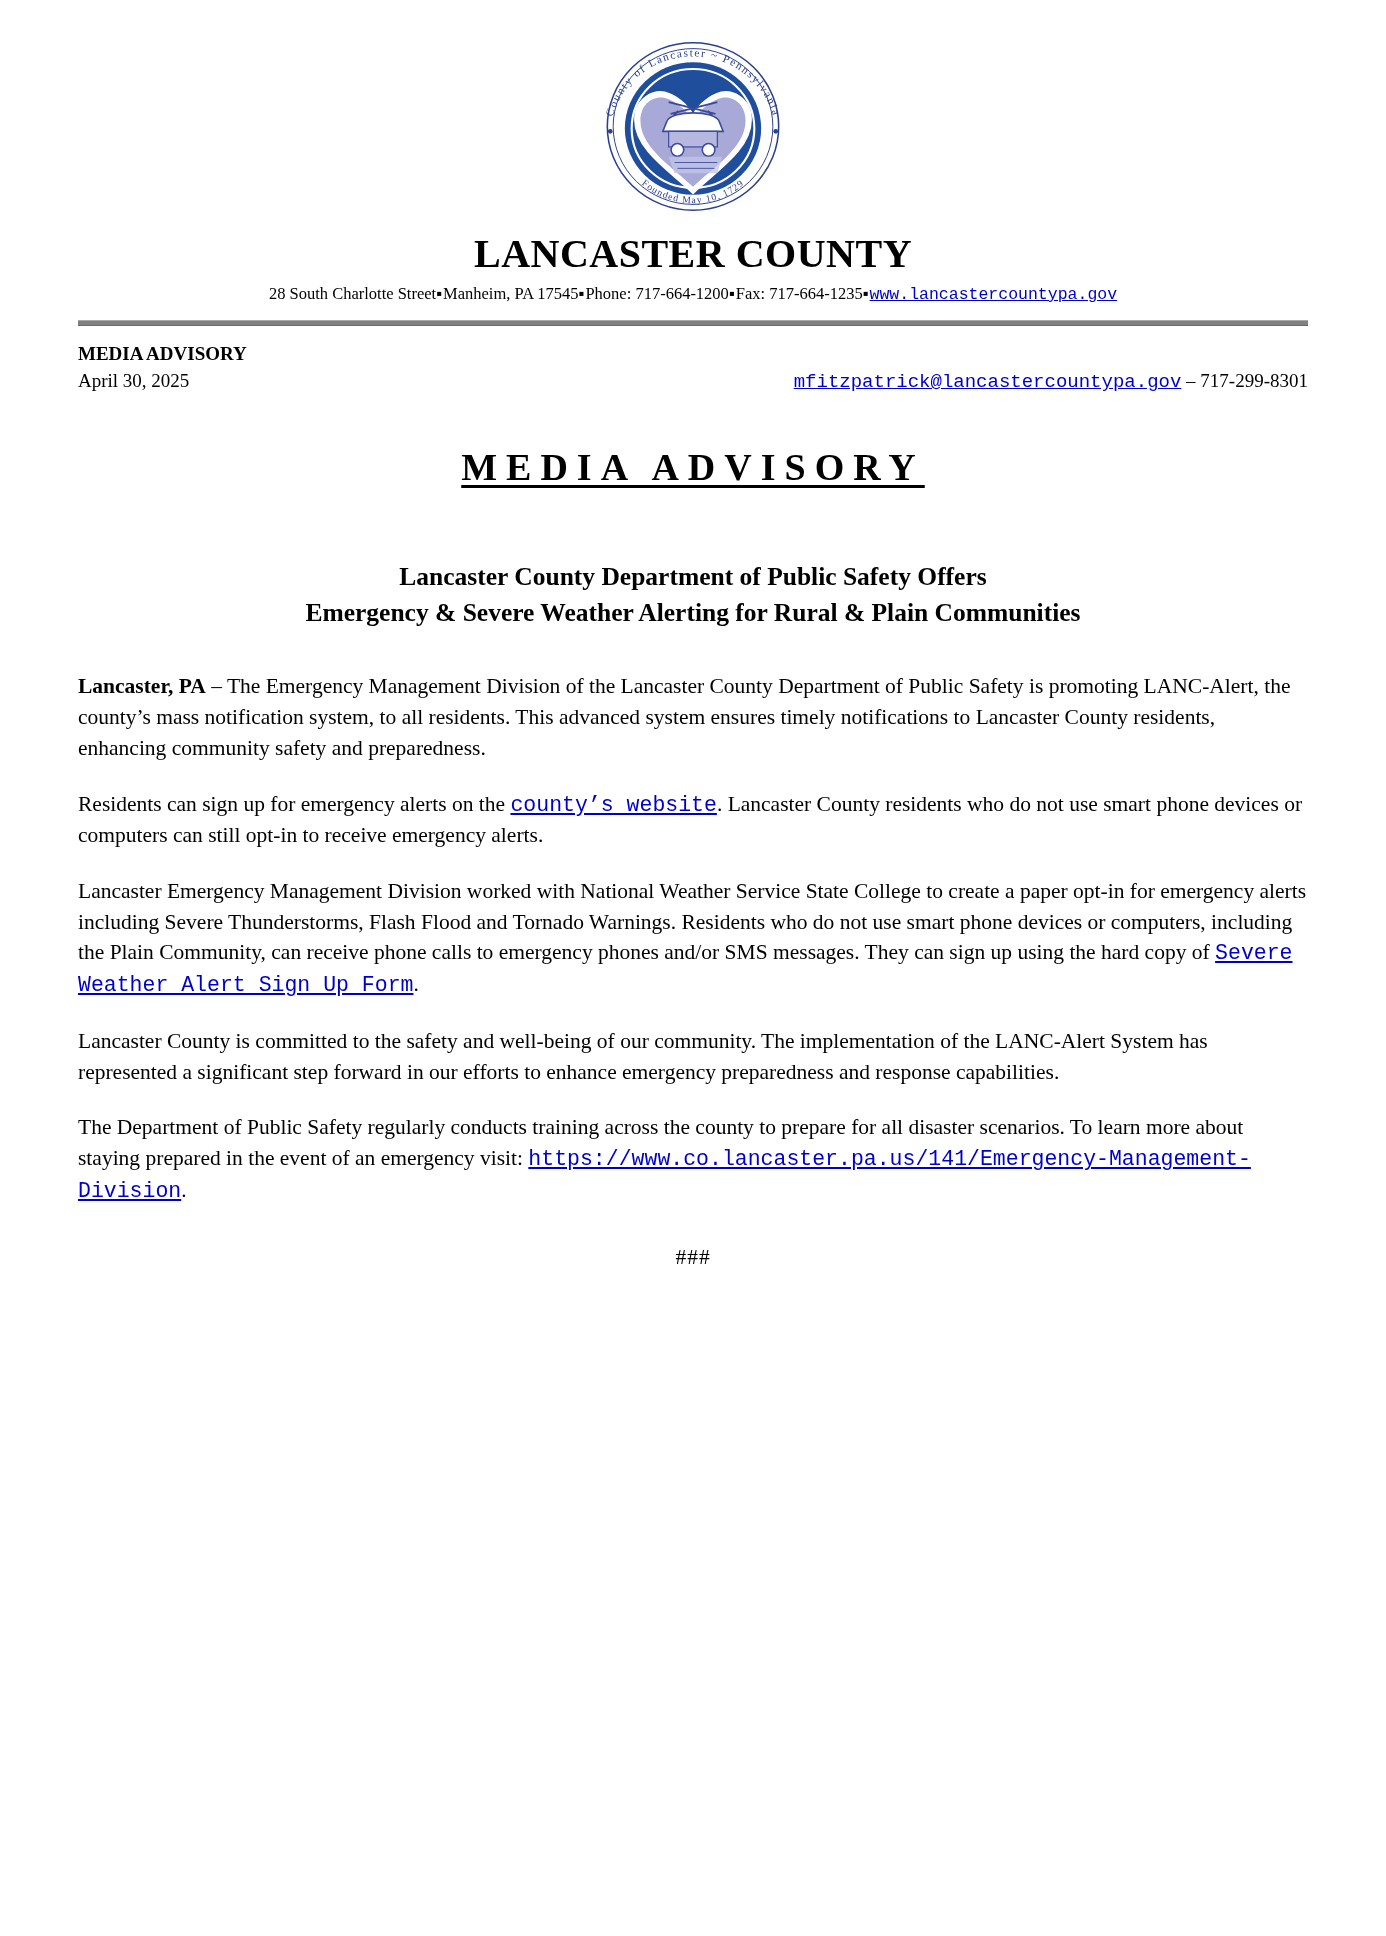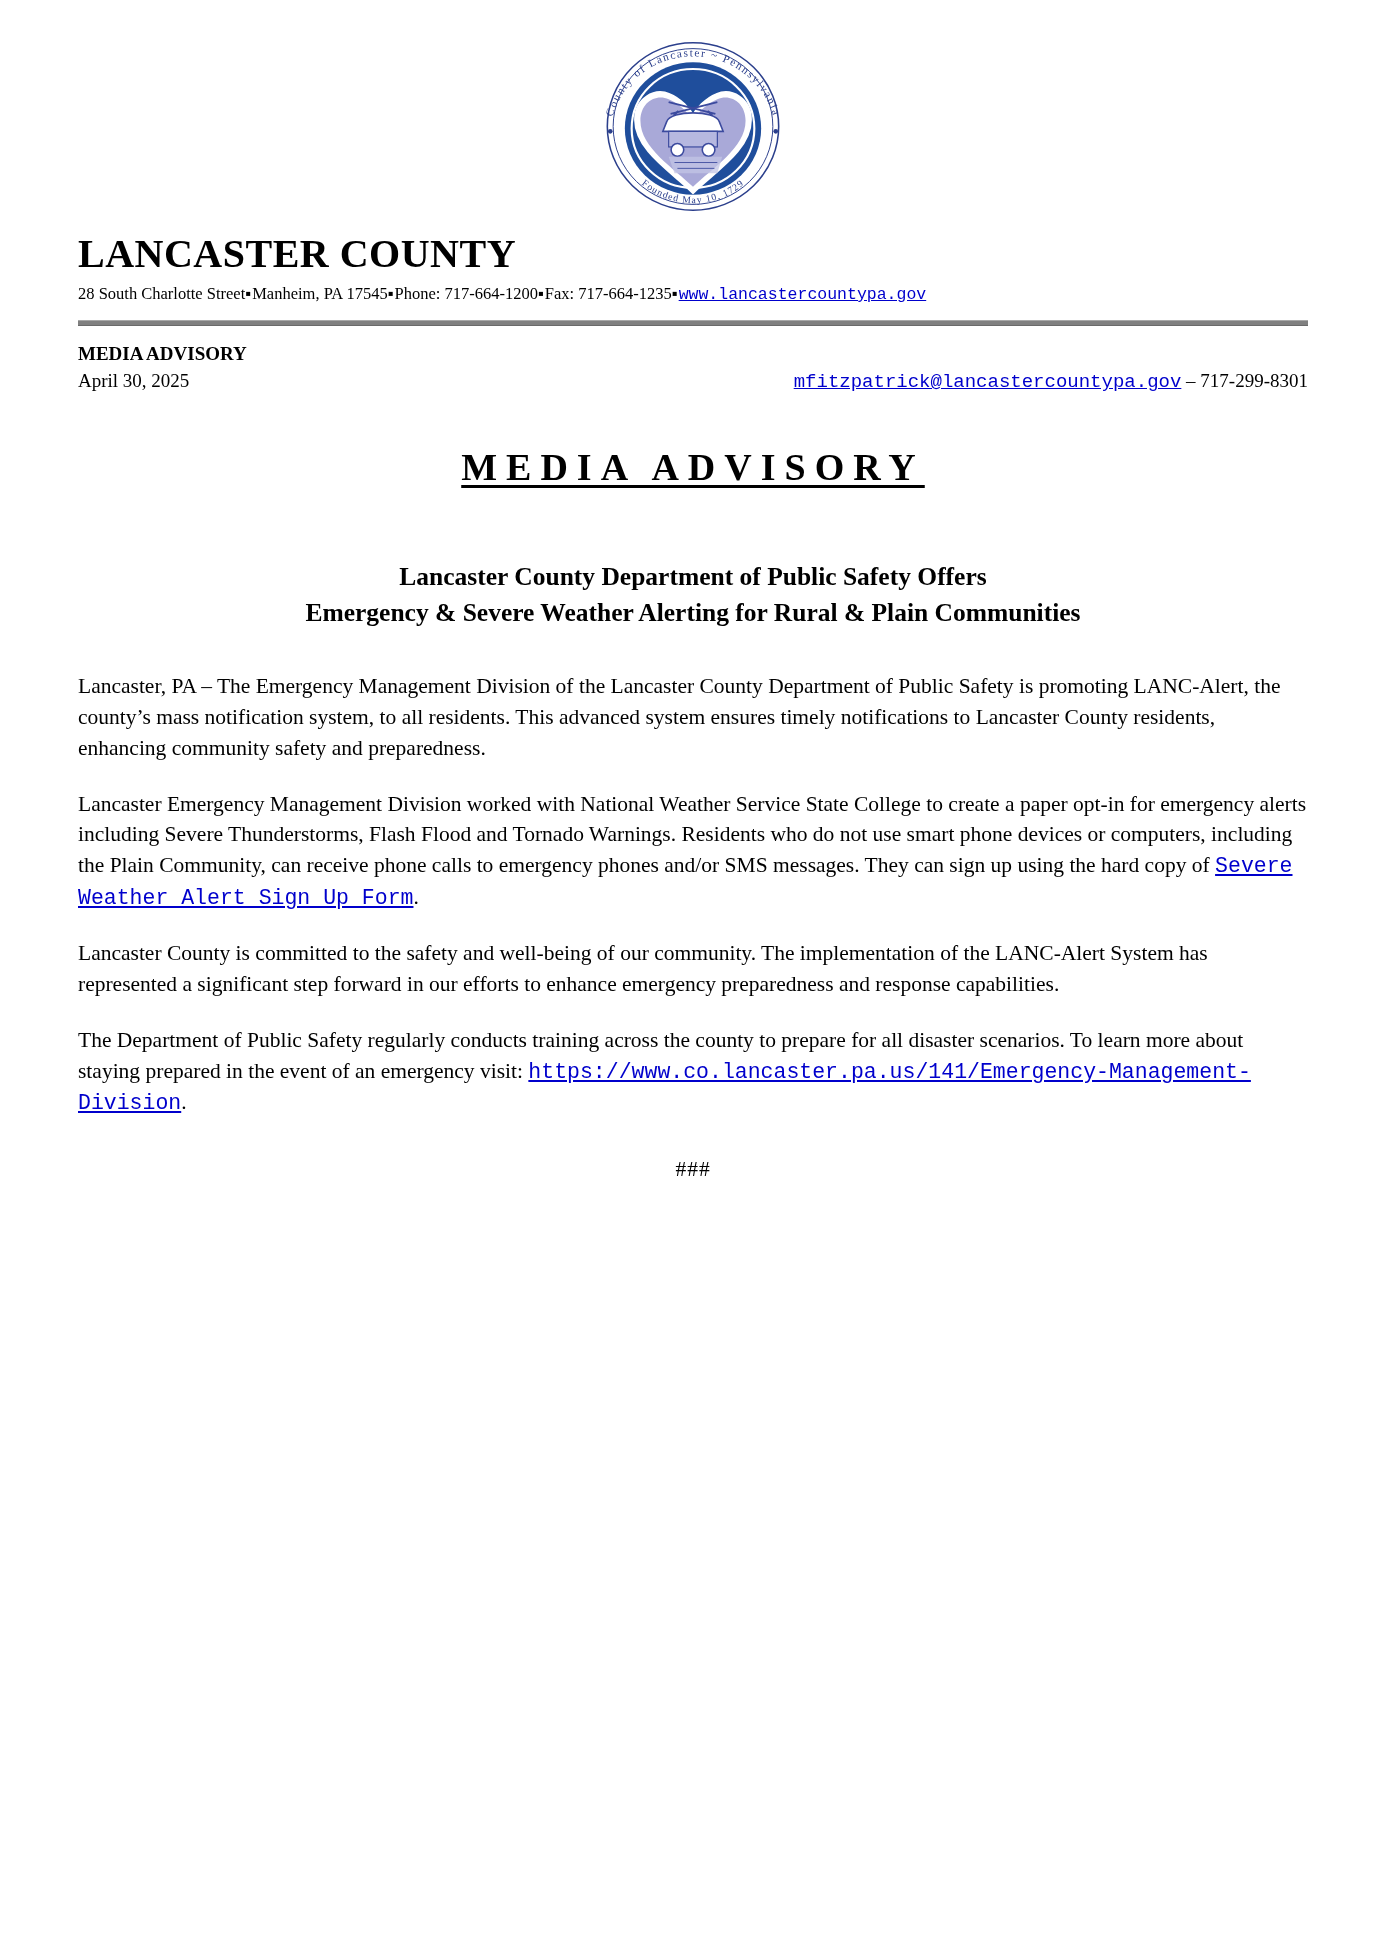--- a/index.html
+++ b/index.html
@@ -31,20 +31,21 @@
     justify-content: center;
   }
   .seal {
     width: 230px;
     height: 185px;
     display: block;
   }
 
   
   .letterhead {
+    text-align: center;
     margin-top: 14px;
   }
   .org-name {
     font-size: 40px;
     font-weight: bold;
     letter-spacing: 0.5px;
     line-height: 1.05;
     font-family: "Liberation Serif", "DejaVu Serif", serif;
   }
   .dept-name {
@@ -118,21 +119,21 @@
     font-size: 21.5px;
     line-height: 1.43;
     text-align: left;
   }
   .body-copy p {
     margin: 0 0 25px 0;
   }
   .body-copy p:last-of-type {
     margin-bottom: 0;
   }
-  .lead-in { font-weight: normal; }
+  .lead-in { font-weight: bold; }
 
   .end-mark {
     text-align: center;
     font-size: 21.5px;
     margin-top: 38px;
     letter-spacing: 1px;
   }
 </style>
 </head>
 <body>
@@ -218,20 +219,21 @@
   <div class="doc-title">MEDIA ADVISORY</div>
 
   <div class="headline">
     <div>Lancaster County Department of Public Safety Offers</div>
     <div>Emergency &amp; Severe Weather Alerting for Rural &amp; Plain Communities</div>
   </div>
 
   <div class="body-copy">
     <p><span class="lead-in">Lancaster, PA</span><span> – The Emergency Management Division of the Lancaster County Department of Public Safety is promoting LANC-Alert, the county’s mass notification system, to all residents. This advanced system ensures timely notifications to Lancaster County residents, enhancing community safety and preparedness.</span></p>
 
+    <p><span>Residents can sign up for emergency alerts on the </span><a class="link" href="#">county’s website</a><span>. Lancaster County residents who do not use smart phone devices or computers can still opt-in to receive emergency alerts.</span></p>
 
     <p><span>Lancaster Emergency Management Division worked with National Weather Service State College to create a paper opt-in for emergency alerts including Severe Thunderstorms, Flash Flood and Tornado Warnings. Residents who do not use smart phone devices or computers, including the Plain Community, can receive phone calls to emergency phones and/or SMS messages. They can sign up using the hard copy of </span><a class="link" href="#">Severe Weather Alert Sign Up Form</a><span>.</span></p>
 
     <p>Lancaster County is committed to the safety and well-being of our community. The implementation of the LANC-Alert System has represented a significant step forward in our efforts to enhance emergency preparedness and response capabilities.</p>
 
     <p><span>The Department of Public Safety regularly conducts training across the county to prepare for all disaster scenarios. To learn more about staying prepared in the event of an emergency visit: </span><a class="link" href="#">https://www.co.lancaster.pa.us/141/Emergency-Management-Division</a><span>.</span></p>
   </div>
 
   <div class="end-mark">###</div>
 

